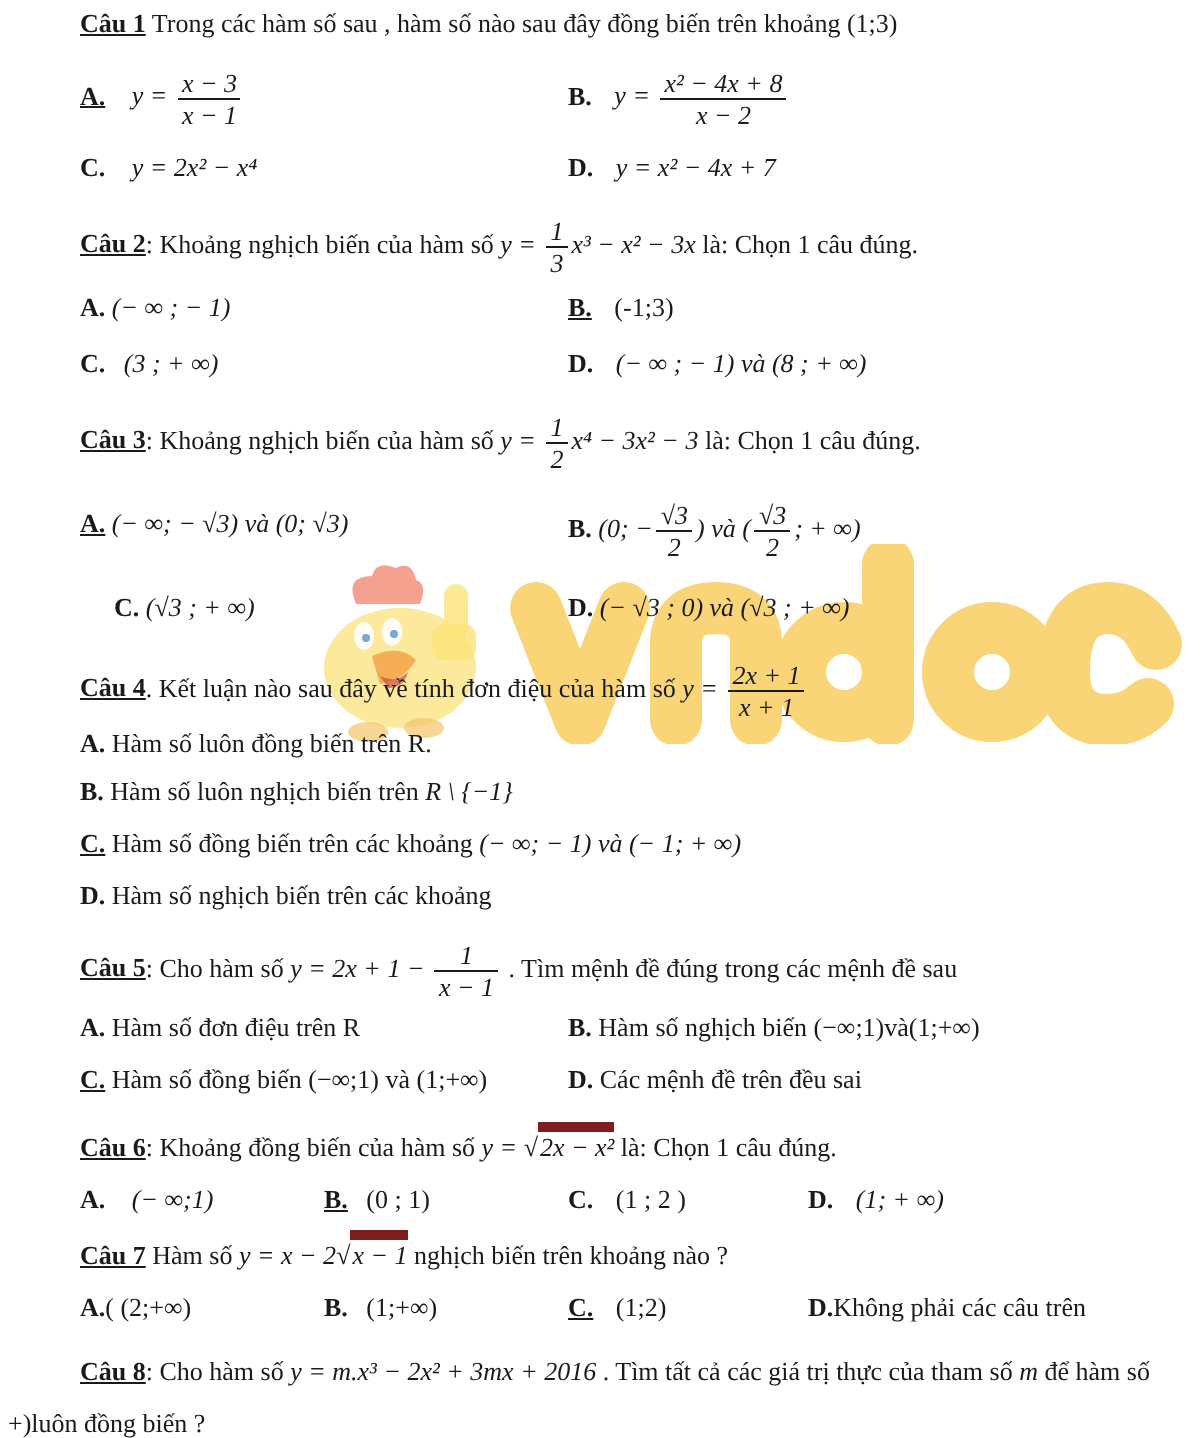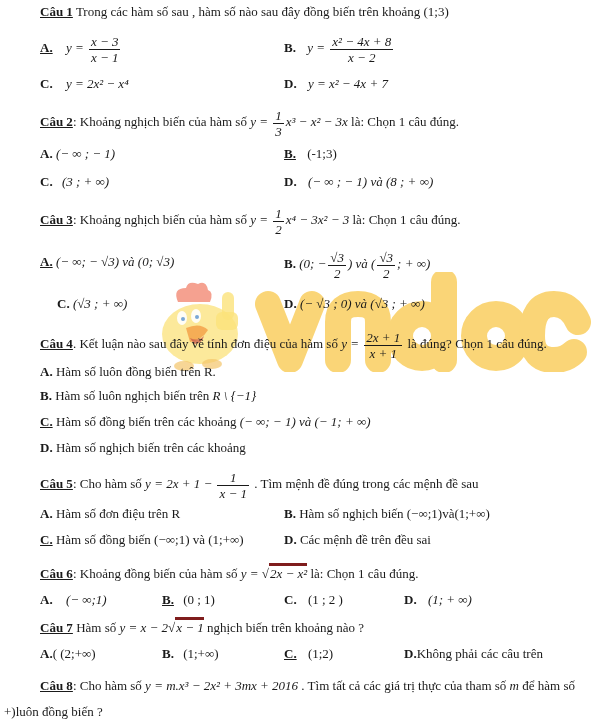--- a/index.html
+++ b/index.html
@@ -11,21 +11,21 @@
   .wm { position: absolute; z-index: 0; pointer-events: none; }
   .page { position: absolute; inset: 0; z-index: 1; }
   .line { position: absolute; white-space: nowrap; line-height: 16px; }
   .qlabel { font-weight: bold; text-decoration: underline; margin-left: 36px; }
   .opt-letter { font-weight: bold; }
   .opt-letter.correct { text-decoration: underline; }
   .math { font-style: italic; }
   .frac { display: inline-block; vertical-align: middle; text-align: center; font-style: italic; margin: 0 2px; }
   .frac .num { display: block; border-bottom: 1px solid #1a1a1a; padding: 0 2px; line-height: 15px; }
   .frac .den { display: block; padding: 0 2px; line-height: 15px; }
-  .sqrt { border-top: 3px solid #7f1d1d; padding-left: 1px; }
+  .sqrt { border-top: 5px solid #7f1d1d; padding-left: 1px; }
 </style>
 </head>
 <body>
 
 <div class="wm" style="left:150px; top:272px; width:460px; height:100px;">
   <svg width="460" height="100" viewBox="0 0 460 100">
 
     <ellipse cx="50" cy="62" rx="38" ry="30" fill="#fbe27a" opacity="0.75"></ellipse>
 
     <path d="M28 30 q-6 -14 8 -14 q2 -8 12 -4 q8 -4 10 6 q6 2 2 12 z" fill="#f2826b" opacity="0.75"></path>
@@ -119,21 +119,21 @@
     <span class="math">(√3 ; + ∞)</span>
   </div>
   <div class="line" style="left:284px; top:296px;">
     <span class="opt-letter">D.</span>
     <span class="math">(− √3 ; 0) và (√3 ; + ∞)</span>
   </div>
 
   <div class="line" style="left:4px; top:330px;">
     <span class="qlabel">Câu 4</span><span>. Kết luận nào sau đây về tính đơn điệu của hàm số </span>
     <span class="math">y =</span>
-    <span class="frac"><span class="num">2x + 1</span><span class="den">x + 1</span></span><span> là đúng? Chọn 1 câu đúng.</span>
+    <span class="frac"><span class="num">2x + 1</span><span class="den">x + 1</span></span>
   </div>
   <div class="line" style="left:40px; top:364px;">
     <span class="opt-letter">A.</span><span> Hàm số luôn đồng biến trên R.</span>
   </div>
   <div class="line" style="left:40px; top:388px;">
     <span class="opt-letter">B.</span><span> Hàm số luôn nghịch biến trên </span><span class="math">R \ {−1}</span>
   </div>
   <div class="line" style="left:40px; top:414px;">
     <span class="opt-letter correct">C.</span><span> Hàm số đồng biến trên các khoảng </span><span class="math">(− ∞; − 1) và (− 1; + ∞)</span>
   </div>

